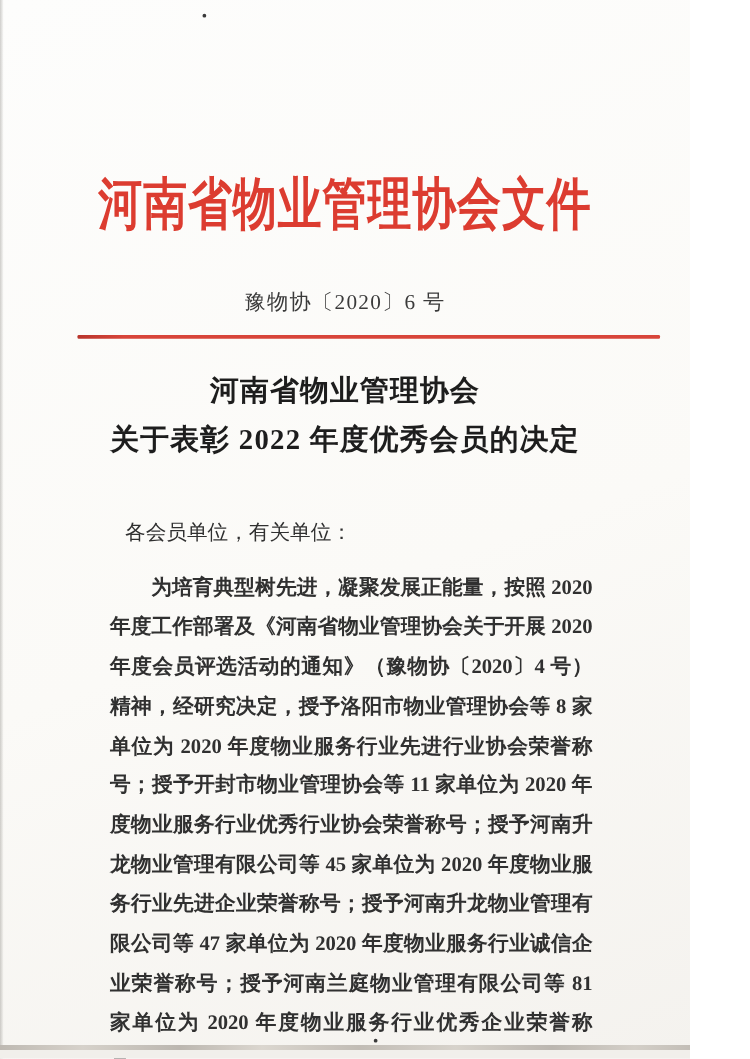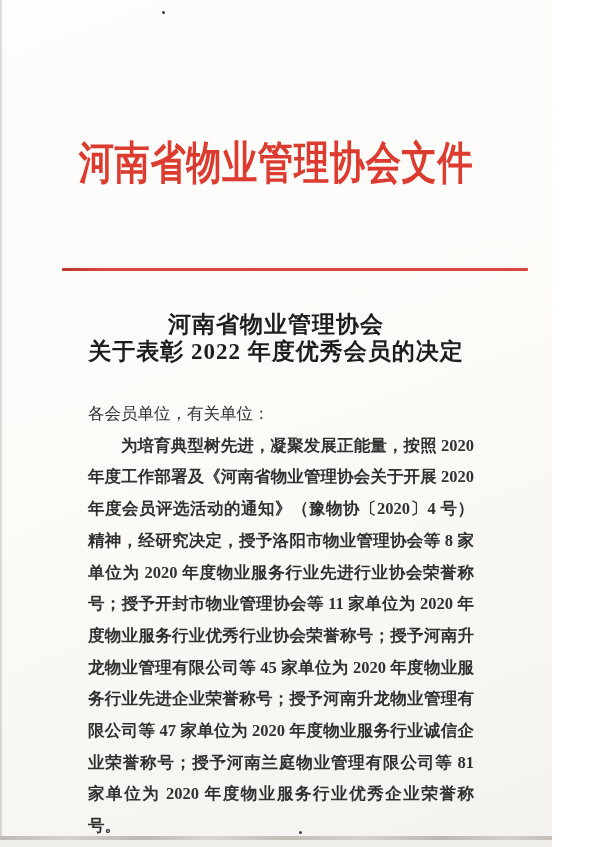--- a/index.html
+++ b/index.html
@@ -86,21 +86,20 @@
   .doc-title-1 {
     position: absolute;
     top: 298px;
     left: 0; right: 0;
     text-align: center;
     font-size: 23px;
     line-height: 30px;
     font-weight: 700;
     color: #1d1d1d;
     letter-spacing: 1px;
-    margin-top: 12px;
   }
   .doc-title-2 {
     position: absolute;
     top: 336px;
     left: 0; right: 0;
     text-align: center;
     font-size: 23px;
     line-height: 32px;
     font-weight: 700;
     color: #1d1d1d;
@@ -111,39 +110,40 @@
   .body-block {
     position: absolute;
     top: 398px;
     left: 88px;
     right: 78px;
     font-size: 16.5px;
     line-height: 31.7px;
     color: #303030;
   }
   .salutation {
-    margin: 0;
+    margin: 12px;
     white-space: nowrap;
   }
   .paragraph {
     margin: 0;
     text-indent: 2em;
     text-align: justify;
     text-justify: inter-ideograph;
     word-break: break-all;
     font-weight: bold;
   }
 </style>
 </head>
 <body>
 
 <div class="scan-page">
 
   <div class="org-title">河南省物业管理协会文件</div>
 
+  <div class="doc-number">豫物协〔2020〕6 号</div>
 
   <div class="red-rule"></div>
 
   <div class="doc-title-1">河南省物业管理协会</div>
 
   <div class="doc-title-2">关于表彰 2022 年度优秀会员的决定</div>
 
   <div class="body-block">
     <p class="salutation">各会员单位，有关单位：</p>
     <p class="paragraph">为培育典型树先进，凝聚发展正能量，按照 2020 年度工作部署及《河南省物业管理协会关于开展 2020 年度会员评选活动的通知》（豫物协〔2020〕4 号）精神，经研究决定，授予洛阳市物业管理协会等 8 家单位为 2020 年度物业服务行业先进行业协会荣誉称号；授予开封市物业管理协会等 11 家单位为 2020 年度物业服务行业优秀行业协会荣誉称号；授予河南升龙物业管理有限公司等 45 家单位为 2020 年度物业服务行业先进企业荣誉称号；授予河南升龙物业管理有限公司等 47 家单位为 2020 年度物业服务行业诚信企业荣誉称号；授予河南兰庭物业管理有限公司等 81 家单位为 2020 年度物业服务行业优秀企业荣誉称号。</p>

